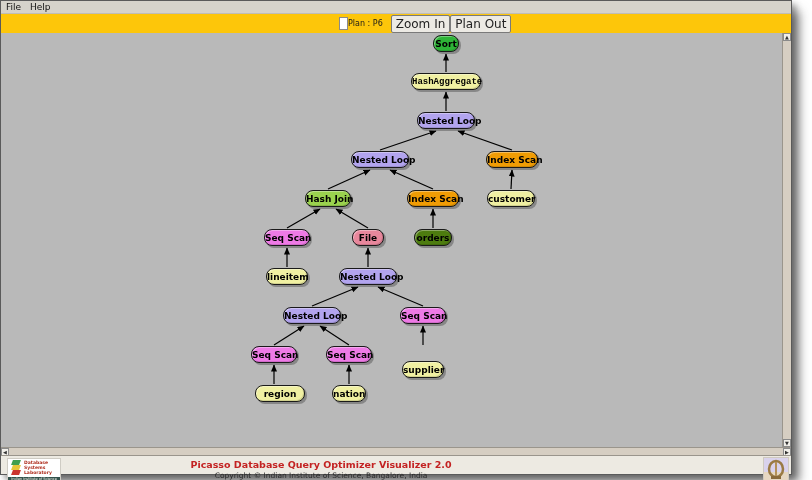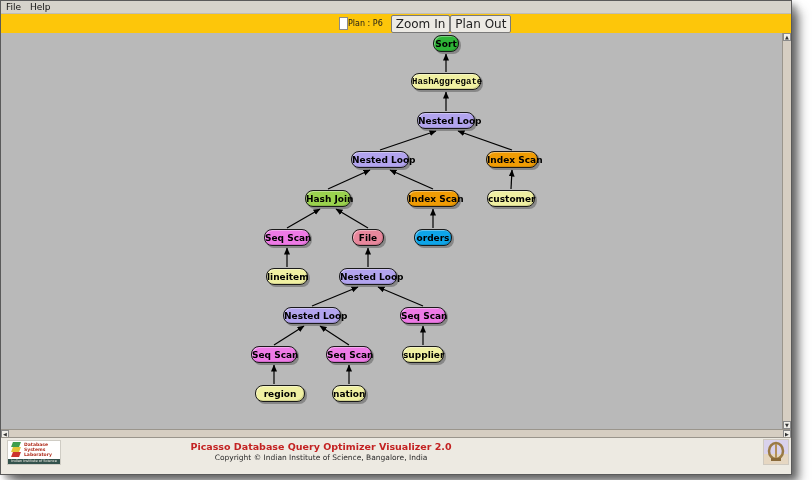--- a/index.html
+++ b/index.html
@@ -38,21 +38,21 @@
   }
   .hscroll {
     height:8px; background:#d6cec2; border-top:1px solid #9a958c;
     display:flex; justify-content:space-between; flex:0 0 auto;
   }
   .sbtn {
     width:8px; height:8px; background:#f1efe9; border:1px solid #8a8a8a;
     font-size:5px; line-height:6px; text-align:center; color:#333; cursor:pointer;
   }
   .statusbar {
-    height:37px; background:#edeae2; border-top:1px solid #9a958c;
+    height:19px; background:#edeae2; border-top:1px solid #9a958c;
     position:relative; flex:0 0 auto;padding-left:28px;
   }
   .dsl-logo {
     position:absolute; left:6px; top:2px; width:54px; height:25px;
     background:#ffffff; border:1px solid #cfccc4; font-size:0;
   }
   .dsl-top { display:flex; height:18px; }
   .dsl-diamonds { width:16px; position:relative; }
   .dsl-diamonds i { position:absolute; left:4px; width:8px; height:5px; transform:skewX(-20deg); }
   .dsl-d1 { top:1px; background:#3f9e4d; }
@@ -127,28 +127,28 @@
           </g>
       </svg>
     <div class="plan-node" style="left: 432px; top: 2px; width: 26px; background: rgb(46, 180, 55);">Sort</div>
         <div class="plan-node" style="left: 410px; top: 40px; width: 70px; background: rgb(240, 240, 162); font-family: Liberation Mono, monospace;">HashAggregate</div>
         <div class="plan-node" style="left: 416px; top: 79px; width: 58px; background: rgb(178, 164, 238);">Nested Loop</div>
         <div class="plan-node" style="left: 350px; top: 118px; width: 58px; background: rgb(178, 164, 238);">Nested Loop</div>
         <div class="plan-node" style="left: 485px; top: 118px; width: 52px; background: rgb(240, 156, 4);">Index Scan</div>
         <div class="plan-node" style="left: 486px; top: 157px; width: 48px; background: rgb(240, 240, 162);">customer</div>
         <div class="plan-node" style="left: 304px; top: 157px; width: 46px; background: rgb(154, 210, 78);">Hash Join</div>
         <div class="plan-node" style="left: 406px; top: 157px; width: 52px; background: rgb(240, 156, 4);">Index Scan</div>
-        <div class="plan-node" style="left: 413px; top: 196px; width: 38px; background: #0ea5e9;">orders</div>
+        <div class="plan-node" style="left: 413px; top: 196px; width: 38px; background: #4d7c0f;">orders</div>
         <div class="plan-node" style="left: 263px; top: 196px; width: 46px; background: rgb(238, 122, 230);">Seq Scan</div>
         <div class="plan-node" style="left: 351px; top: 196px; width: 32px; background: rgb(232, 135, 156);">File</div>
         <div class="plan-node" style="left: 265px; top: 235px; width: 42px; background: rgb(240, 240, 162);">lineitem</div>
         <div class="plan-node" style="left: 338px; top: 235px; width: 58px; background: rgb(178, 164, 238);">Nested Loop</div>
         <div class="plan-node" style="left: 282px; top: 274px; width: 58px; background: rgb(178, 164, 238);">Nested Loop</div>
         <div class="plan-node" style="left: 399px; top: 274px; width: 46px; background: rgb(238, 122, 230);">Seq Scan</div>
-        <div class="plan-node" style="left: 401px; top: 313px; width: 42px; background: rgb(240, 240, 162);">supplier</div>
+        <div class="plan-node" style="left: 401px; top: 328px; width: 42px; background: rgb(240, 240, 162);">supplier</div>
         <div class="plan-node" style="left: 250px; top: 313px; width: 46px; background: rgb(238, 122, 230);">Seq Scan</div>
         <div class="plan-node" style="left: 325px; top: 313px; width: 46px; background: rgb(238, 122, 230);">Seq Scan</div>
         <div class="plan-node" style="left: 254px; top: 352px; width: 50px; background: rgb(240, 240, 162);">region</div>
         <div class="plan-node" style="left: 331px; top: 352px; width: 34px; background: rgb(240, 240, 162);">nation</div>
       </div>
     <div class="vscroll">
       <div class="sbtn">▲</div>
       <div class="sbtn">▼</div>
     </div>
   </div>

